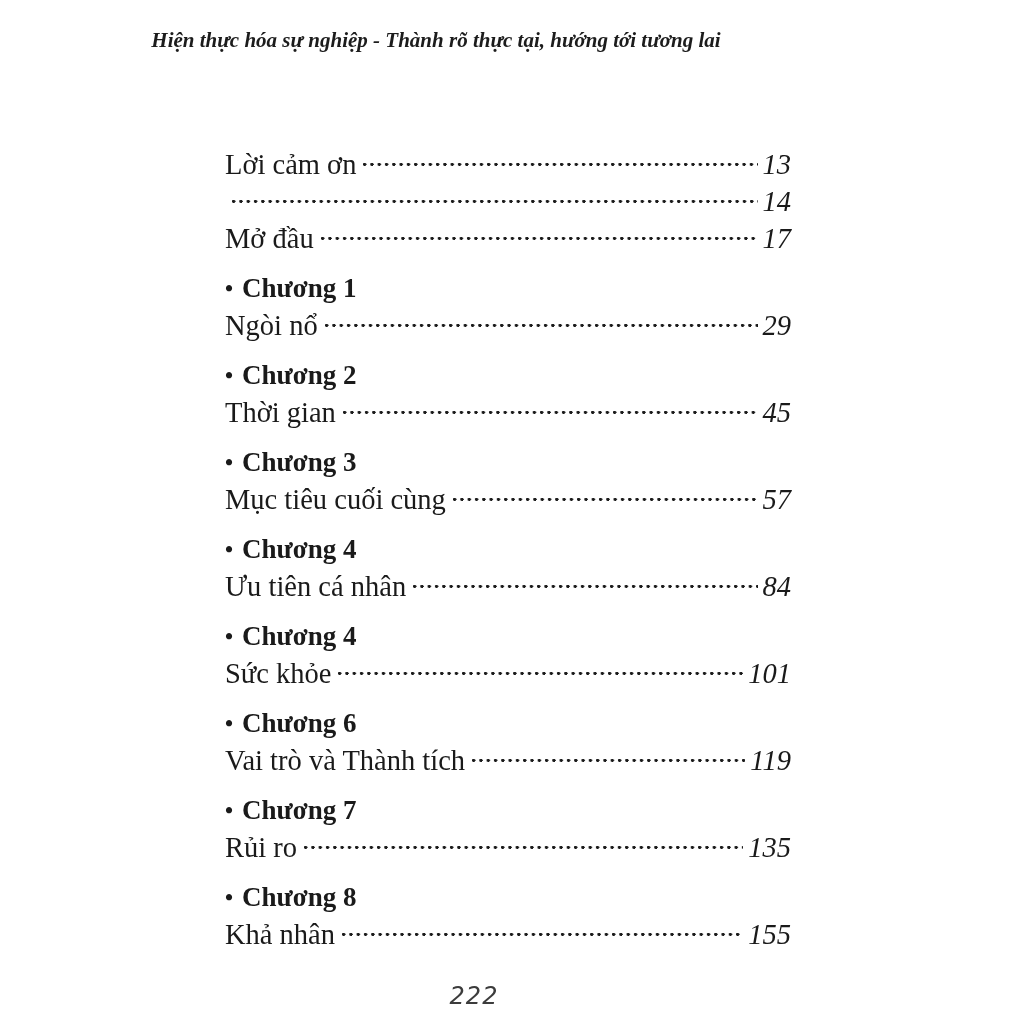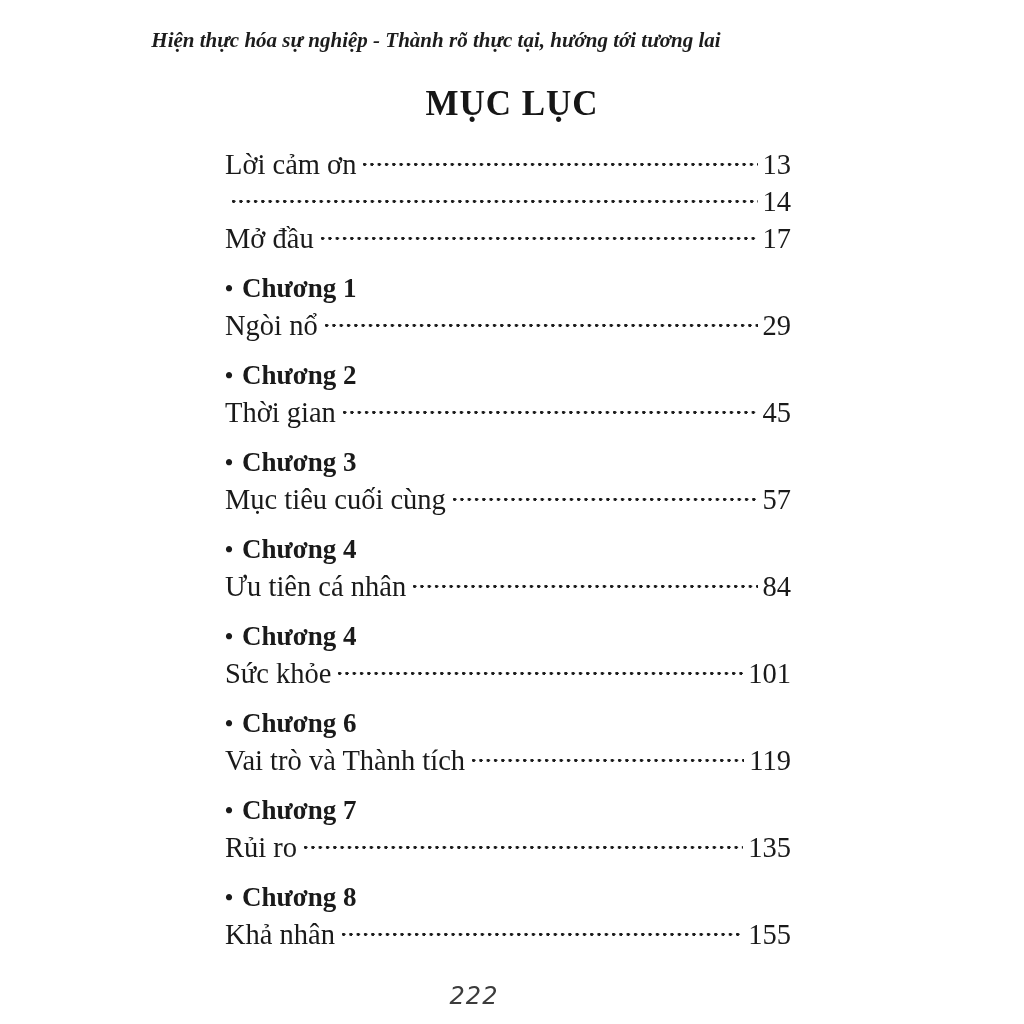--- a/index.html
+++ b/index.html
@@ -53,41 +53,40 @@
   }
   .bullet { margin-right: 9px; font-size: 23px; }
   .leader {
     flex: 1 1 auto;
     height: 5px;
     margin: 0 5px 0 7px;
     background-image: radial-gradient(circle at 1.7px 2.4px, #1a1a1a 1.45px, rgba(0,0,0,0) 1.85px);
     background-size: 7.3px 5px;
     background-repeat: repeat-x;
   }
-  .pnum { text-align: right; }
+  .pnum { text-align: right; font-style: italic; }
 
   .footer-page {
     position: absolute;
     top: 982px; left: 0; width: 948px;
     text-align: center;
     font-family: "DejaVu Sans", "Liberation Sans", sans-serif;
     font-style: italic;
     font-size: 24px;
     letter-spacing: 1px;
     color: #3c3c3c;
   }
 </style>
 </head>
 <body>
 
 <div class="page">
 
   <div class="running-head">Hiện thực hóa sự nghiệp - Thành rõ thực tại, hướng tới tương lai</div>
 
-  <div class="doc-title">MỤC LỤC</div>
 
   <div class="toc">
 
     <div class="row entry">
       <span>Lời cảm ơn</span>
       <span class="leader"></span>
       <span class="pnum">13</span>
     </div>
     <div class="row entry">
       <span class="leader"></span>

